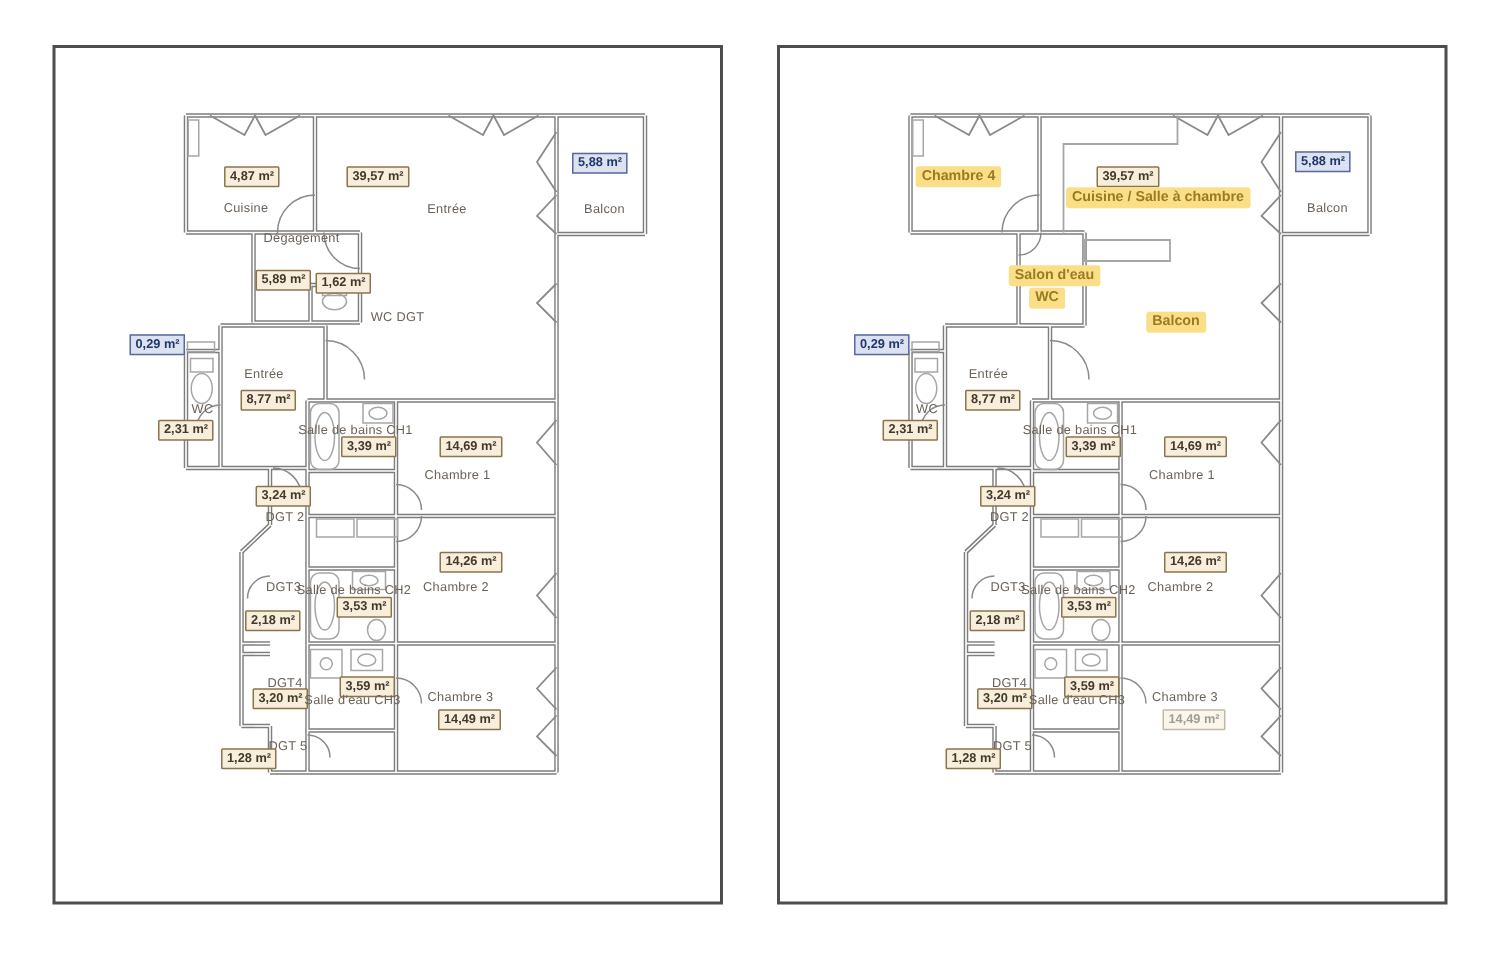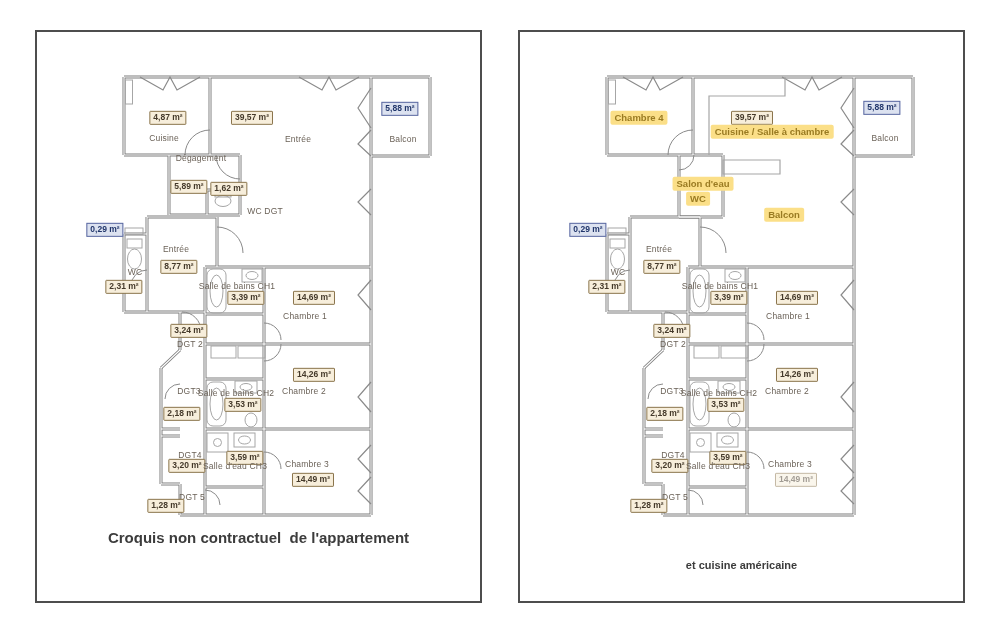--- a/index.html
+++ b/index.html
@@ -174,21 +174,20 @@
         <div class="lbl s-a" style="left: 206px; top: 373px;">3,53 m²</div>
         <div class="lbl s-r" style="left: 153px; top: 424px;">DGT4</div>
         <div class="lbl s-a" style="left: 150px; top: 434px;">3,20 m²</div>
         <div class="lbl s-a" style="left: 208px; top: 426px;">3,59 m²</div>
         <div class="lbl s-r" style="left: 198px; top: 435px;">Salle d'eau CH3</div>
         <div class="lbl s-r" style="left: 270px; top: 433px;">Chambre 3</div>
         <div class="lbl s-a" style="left: 276px; top: 448px;">14,49 m²</div>
         <div class="lbl s-r" style="left: 155px; top: 466px;">DGT 5</div>
         <div class="lbl s-a" style="left: 129px; top: 474px;">1,28 m²</div>
       </div>
-    <div class="caption cap-lg">Croquis non contractuel  de l'appartement</div>
   </section>
 
   <section class="panel" id="panel-1">
     <svg class="plan-svg" width="443" height="569" viewBox="0 0 443 569">
         <path d="M87,45 H393" fill="none" stroke="#7d7d7d" stroke-width="3"></path>
         <path d="M393,45 V124" fill="none" stroke="#7d7d7d" stroke-width="3"></path>
         <path d="M334,124 H393" fill="none" stroke="#7d7d7d" stroke-width="3"></path>
         <path d="M334,45 V483" fill="none" stroke="#7d7d7d" stroke-width="3"></path>
         <path d="M87,45 V123" fill="none" stroke="#7d7d7d" stroke-width="3"></path>
         <path d="M87,123 H203" fill="none" stroke="#7d7d7d" stroke-width="3"></path>
@@ -322,17 +321,16 @@
         <div class="lbl s-r" style="left: 153px; top: 424px;">DGT4</div>
         <div class="lbl s-a" style="left: 150px; top: 434px;">3,20 m²</div>
         <div class="lbl s-a" style="left: 208px; top: 426px;">3,59 m²</div>
         <div class="lbl s-r" style="left: 198px; top: 435px;">Salle d'eau CH3</div>
         <div class="lbl s-r" style="left: 270px; top: 433px;">Chambre 3</div>
         <div class="lbl s-af" style="left: 276px; top: 448px;">14,49 m²</div>
         <div class="lbl s-r" style="left: 155px; top: 466px;">DGT 5</div>
         <div class="lbl s-a" style="left: 129px; top: 474px;">1,28 m²</div>
       </div>
     <div class="caption cap-sm">
-      <div>et cuisine américaine</div>
     </div>
   </section>
 
 </div>
 
 </body></html>

